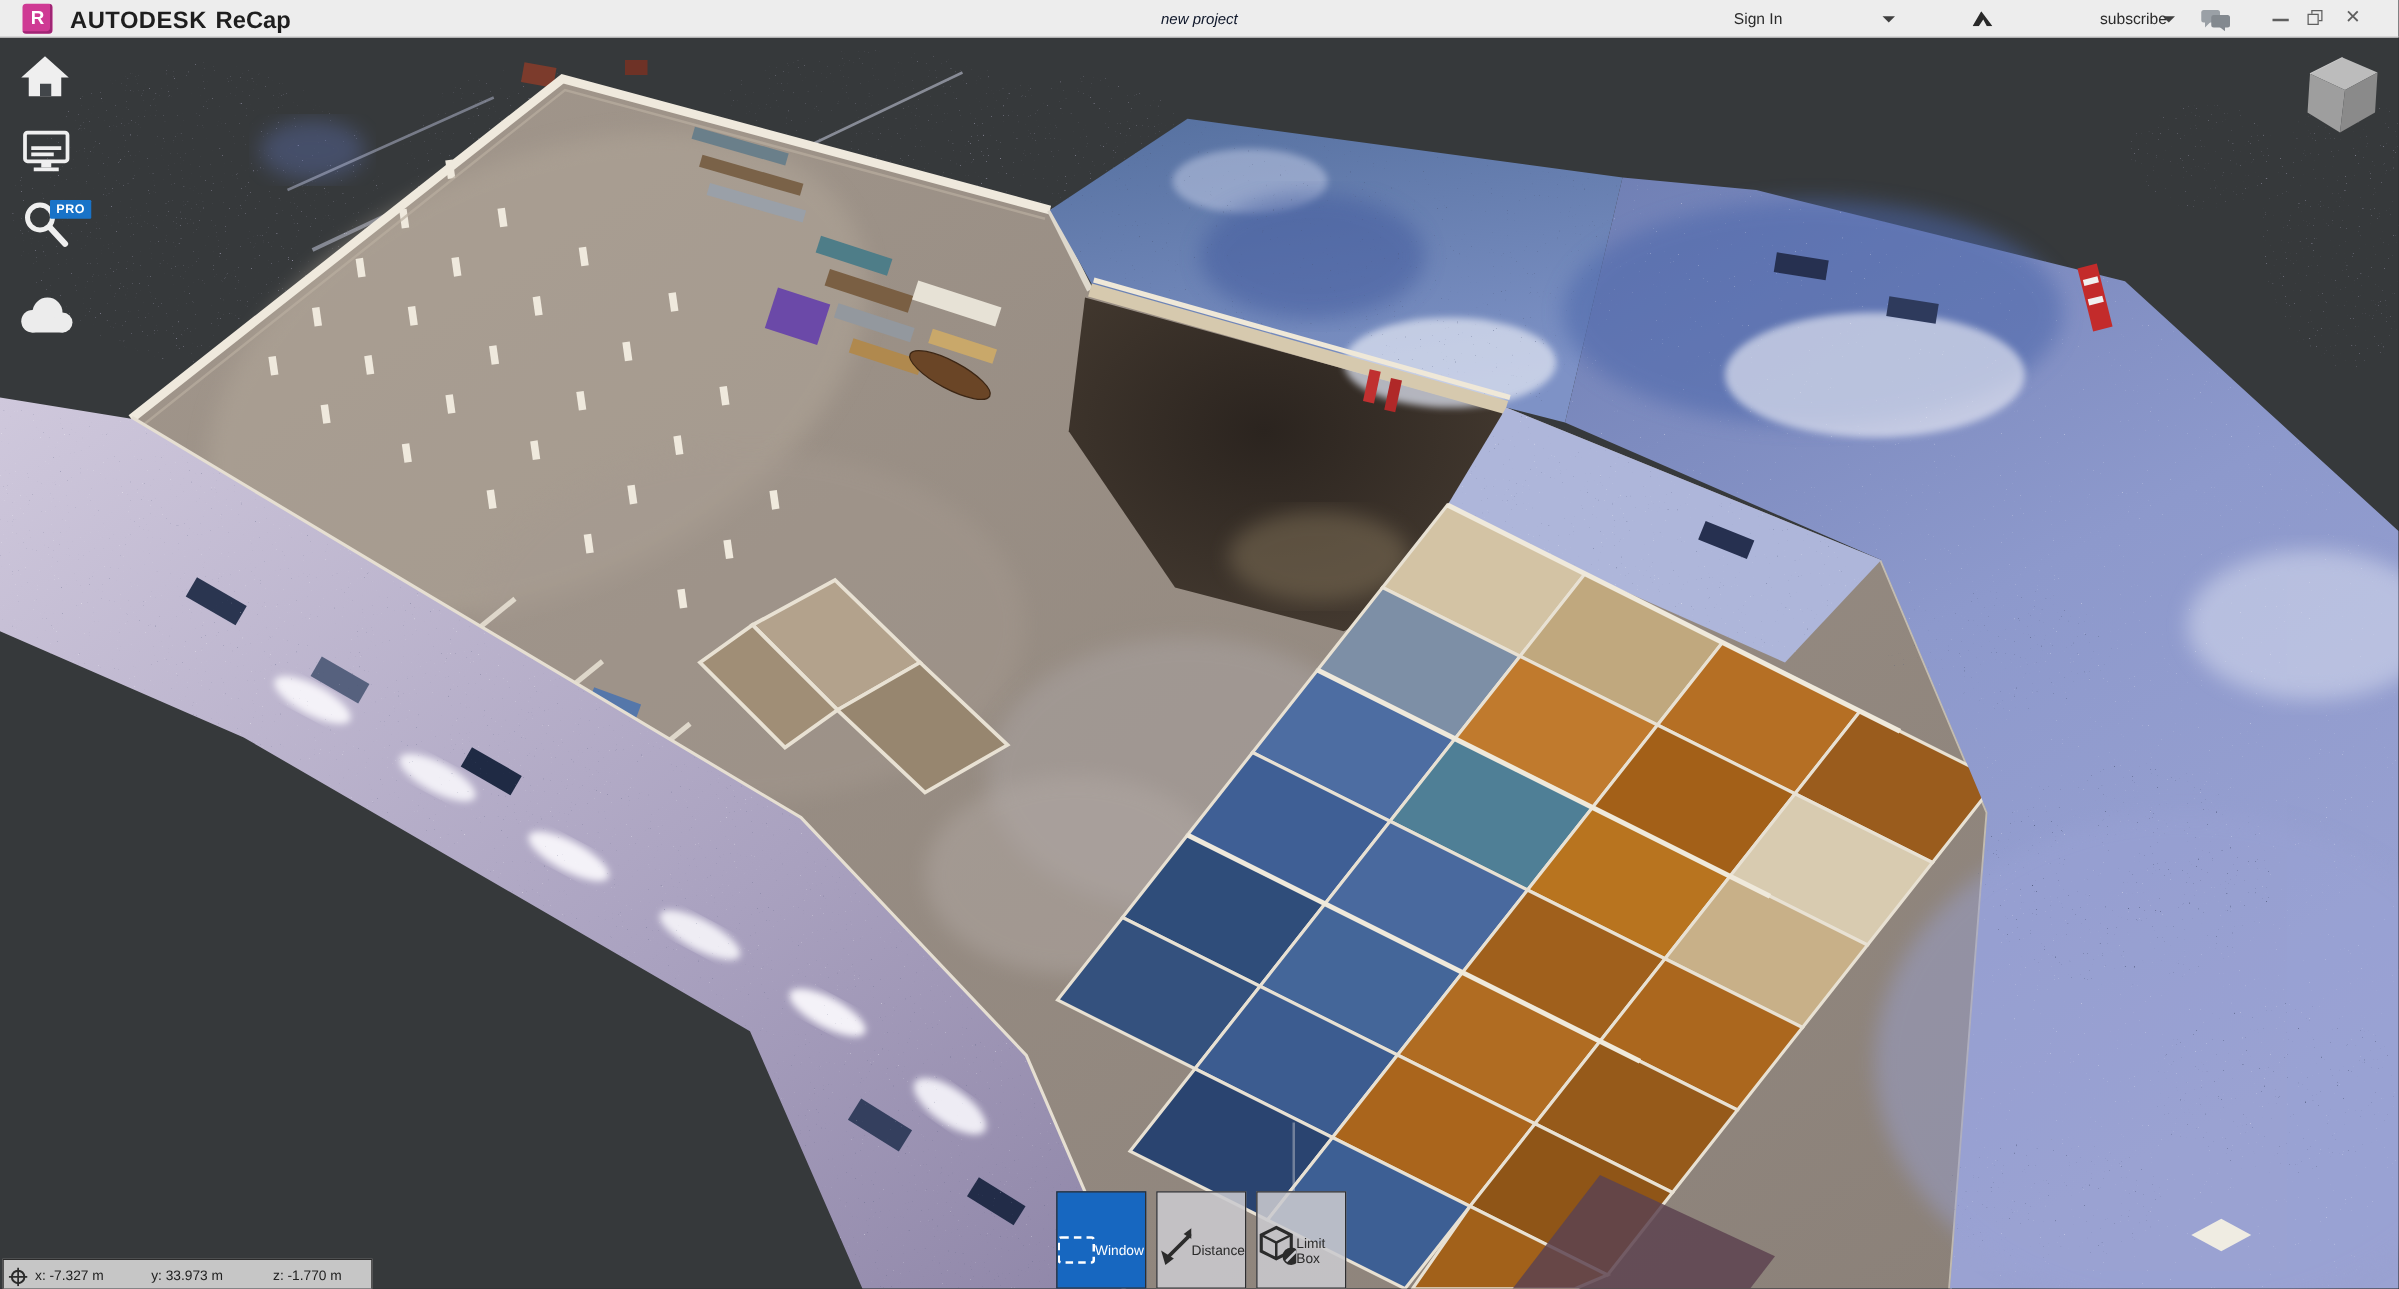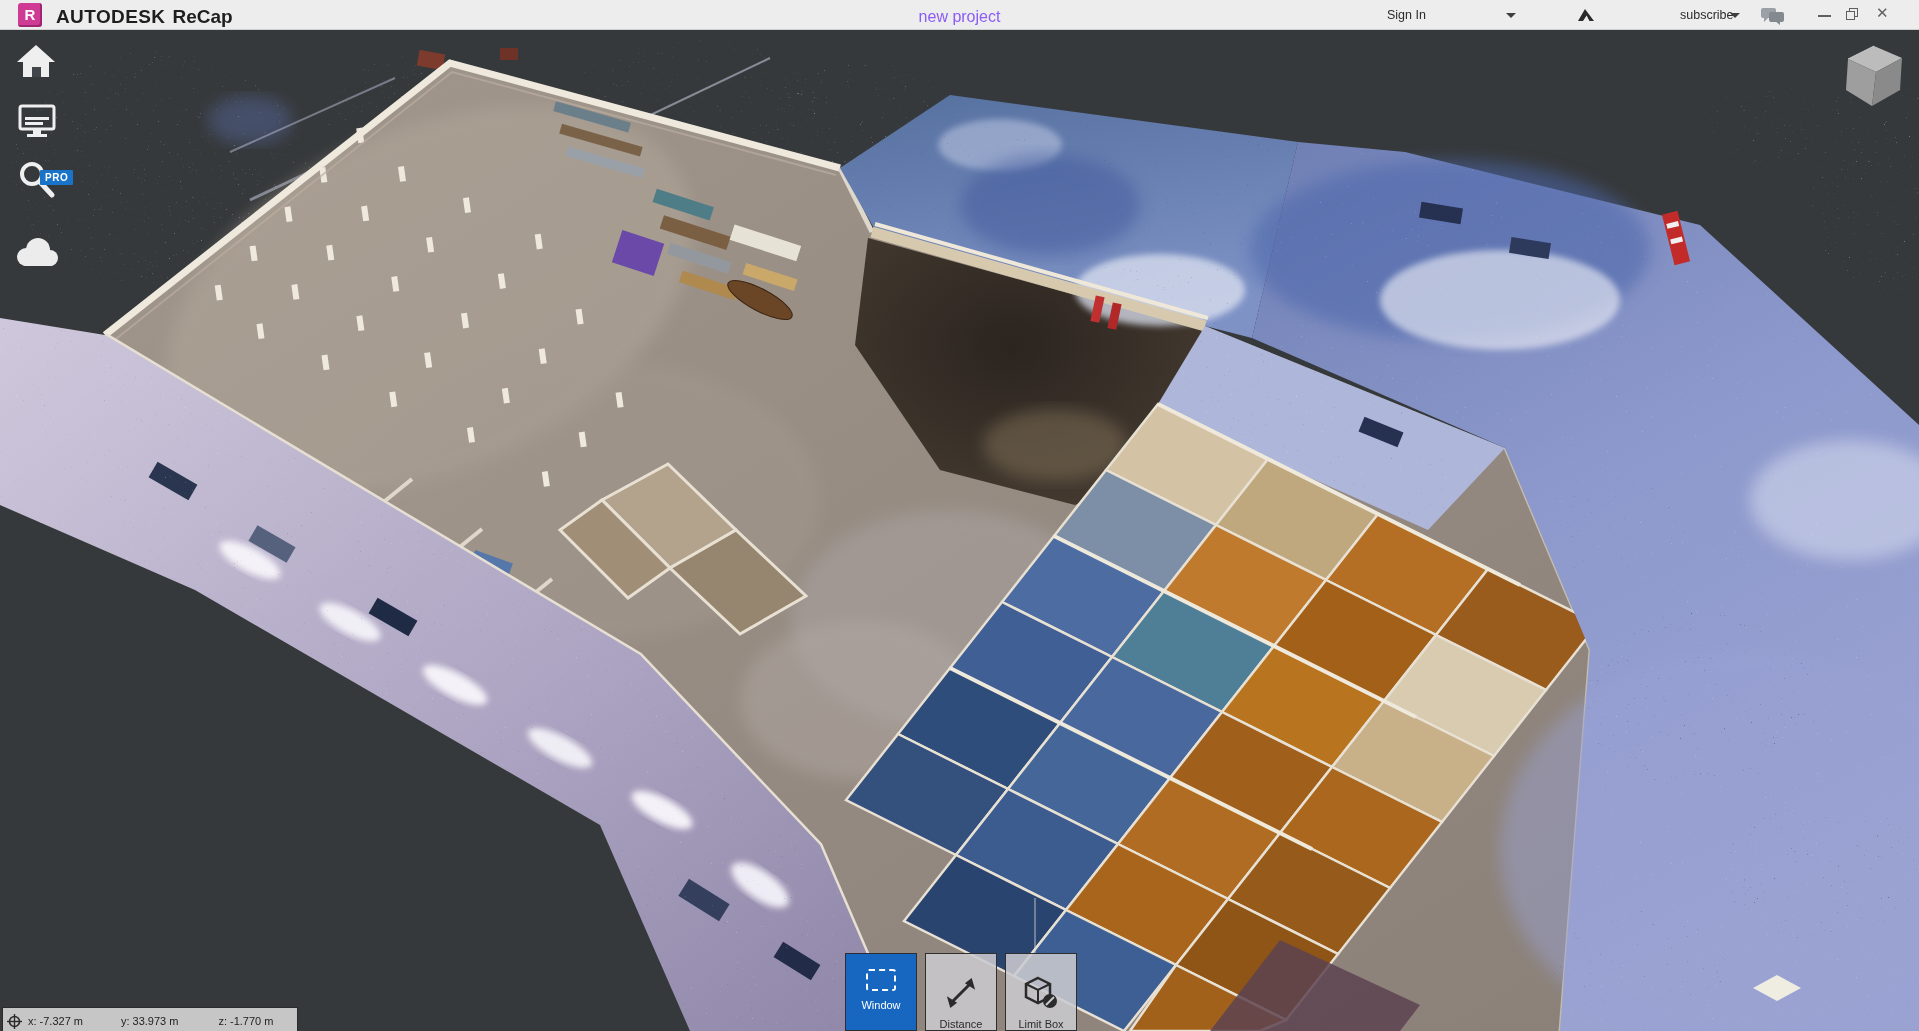--- a/index.html
+++ b/index.html
@@ -10,48 +10,48 @@
   
   #titlebar { position:absolute; top:0; left:0; width:100%; height:30px;
               background:#ededed; border-bottom:1px solid #cfcfcf; z-index:20; }
   #logo { position:absolute; left:18px; top:3px; width:24px; height:24px; border-radius:3px;
           background:#cf3a94; box-shadow:inset -2px -2px 0 rgba(120,20,90,.55);
           color:#fff; font-weight:bold; font-size:15px; text-align:center; line-height:24px; }
   #brand { position:absolute; left:56px; top:6px; font-size:19px; color:#1e1e1e; white-space:nowrap; }
   #brand .b1 { font-weight:800; letter-spacing:.4px; }
   #brand .b2 { font-weight:600; margin-left:7px; }
   #doc-title { position:absolute; left:50%; transform:translateX(-50%); top:8px;
-               font-size:16px; color:#8b5cf6; }
+               font-size:12px; color:#0f172a;font-style:italic; }
   .tb-text { position:absolute; top:8px; font-size:12.5px; color:#2b2b2b; cursor:default; }
   .caret { position:absolute; top:13px; width:0; height:0;
            border-left:5px solid transparent; border-right:5px solid transparent;
            border-top:5px solid #3f3f3f; }
   #ad-arrow { position:absolute; left:1578px; top:9px; }
   #chat-ic { position:absolute; left:1760px; top:7px; }
   #min-btn { position:absolute; left:1818px; top:15px; width:13px; height:2px; background:#5f5f5f; }
   #restore-btn { position:absolute; left:1846px; top:8px; width:13px; height:13px; }
   #restore-btn .sq1 { position:absolute; left:3px; top:0; width:9px; height:9px; border:1.5px solid #5f5f5f; }
   #restore-btn .sq2 { position:absolute; left:0; top:3px; width:9px; height:9px; border:1.5px solid #5f5f5f; background:#ededed; }
   #close-btn { position:absolute; left:1876px; top:4px; font-size:15px; color:#5f5f5f; }
 
   
   .side-ic { position:absolute; z-index:12; }
   #ic-home   { left:16px; top:44px; }
   #ic-disp   { left:18px; top:103px; }
   #ic-search { left:16px; top:157px; }
   #ic-cloud  { left:12px; top:236px; }
   #pro-badge { position:absolute; left:40px; top:160px; z-index:13; background:#1973c8; color:#fff;
-               font-size:10px; font-weight:bold; padding:2px 5px; border-radius:1px; letter-spacing:.5px;margin-top:10px; }
+               font-size:10px; font-weight:bold; padding:2px 5px; border-radius:1px; letter-spacing:.5px; }
 
   
   #viewcube { position:absolute; left:1838px; top:42px; z-index:12; }
 
   
   #tools { position:absolute; left:845px; top:953px; z-index:14; display:flex; gap:8px; }
-  .tool-btn { width:72px; height:78px; display:flex; flex-direction:column; align-items:center;
+  .tool-btn { width:72px; height:78px; display:flex; flex-direction:row; align-items:center;
               justify-content:flex-start; padding-top:9px; border:1px solid #2e2e30; cursor:pointer; }
   .tool-btn .lbl { font-size:11px; margin-top:8px; }
   #btn-window { background:#1767c0; }
   #btn-window .lbl { color:#fff; }
   #btn-distance, #btn-limitbox { background:rgba(201,201,206,.88);justify-content:flex-end; }
   #btn-distance .lbl, #btn-limitbox .lbl { color:#2b2b2b; }
   #win-ic { width:30px; height:22px; border:2px dashed #fff; border-radius:3px; margin-top:6px; }
 
   
   #statusbar { position:absolute; left:2px; top:1007px; width:296px; height:28px; z-index:14;

